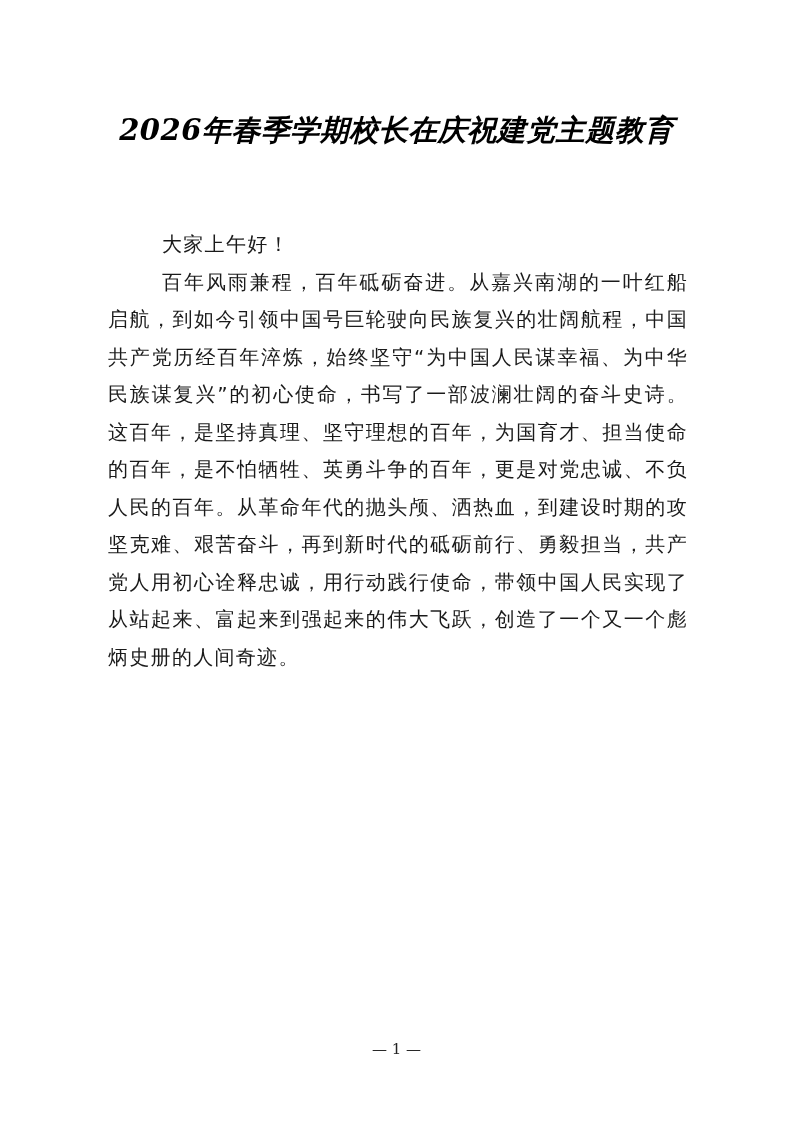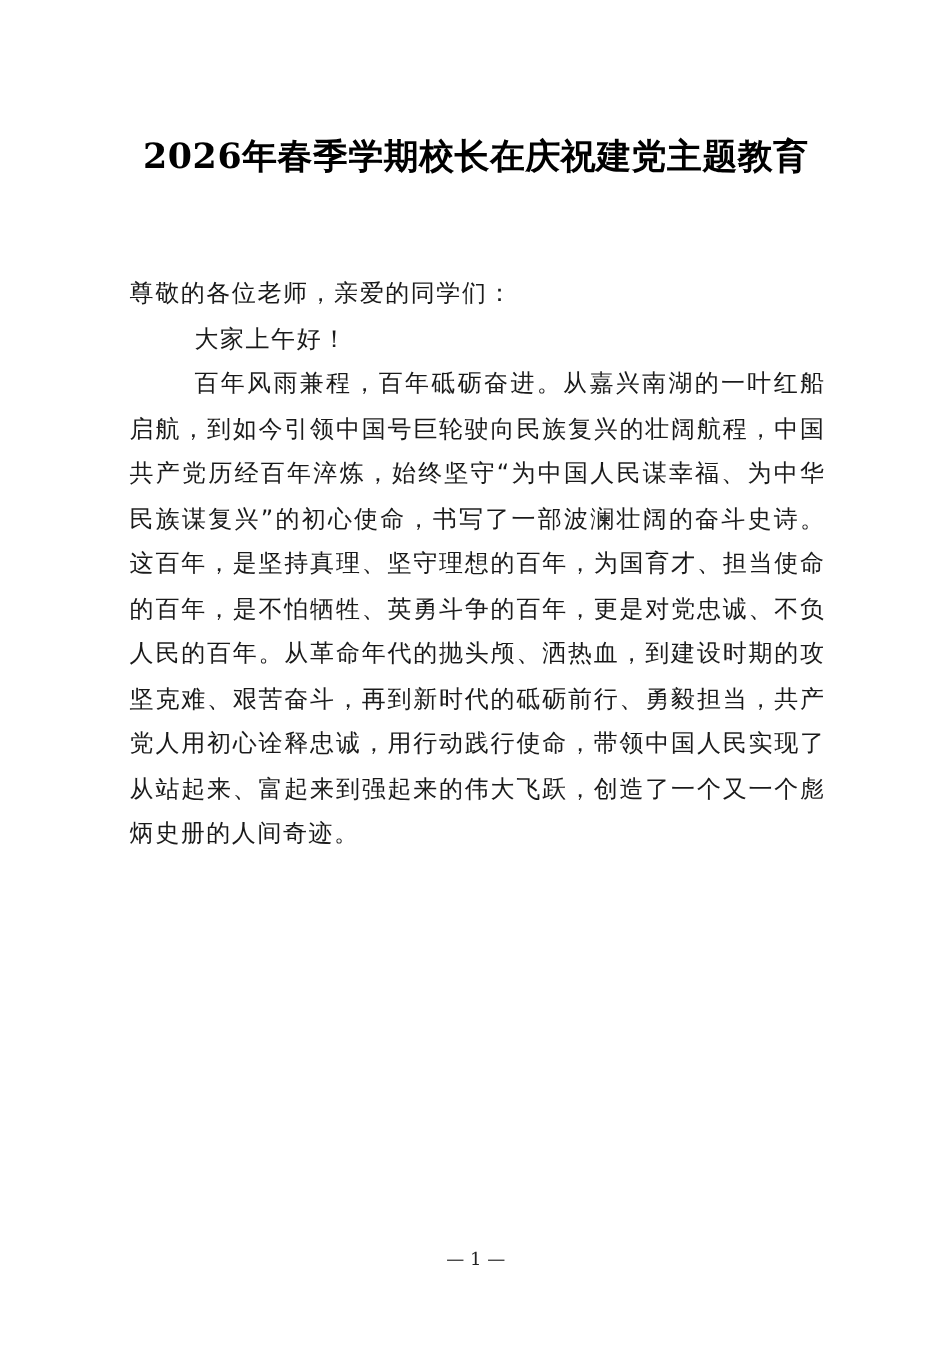--- a/index.html
+++ b/index.html
@@ -28,20 +28,21 @@
       width: 673px;
       top: 110px;
       text-align: center;
       font-family: "DejaVu Serif", "Liberation Serif", serif;
       font-weight: bold;
       font-size: 29px;
       line-height: 40px;
       letter-spacing: 0.5px;
       color: #000000;
       margin: 0;
+      font-style: italic;
     }
     .title-line {
       display: block;
       white-space: nowrap;
     }
     .body {
       position: absolute;
       left: 108px;
       top: 226px;
       width: 580px;
@@ -73,20 +74,19 @@
 </head>
 <body>
 
 <div class="page">
 
   <h1 class="title">
     <span class="title-line">2026年春季学期校长在庆祝建党主题教育</span>
   </h1>
 
   <div class="body">
-    <p class="para">尊敬的各位老师，亲爱的同学们：</p>
     <p class="para indent">大家上午好！</p>
     <p class="para indent">百年风雨兼程，百年砥砺奋进。从嘉兴南湖的一叶红船启航，到如今引领中国号巨轮驶向民族复兴的壮阔航程，中国共产党历经百年淬炼，始终坚守“为中国人民谋幸福、为中华民族谋复兴”的初心使命，书写了一部波澜壮阔的奋斗史诗。这百年，是坚持真理、坚守理想的百年，为国育才、担当使命的百年，是不怕牺牲、英勇斗争的百年，更是对党忠诚、不负人民的百年。从革命年代的抛头颅、洒热血，到建设时期的攻坚克难、艰苦奋斗，再到新时代的砥砺前行、勇毅担当，共产党人用初心诠释忠诚，用行动践行使命，带领中国人民实现了从站起来、富起来到强起来的伟大飞跃，创造了一个又一个彪炳史册的人间奇迹。</p>
   </div>
 
   <div class="footer">— 1 —</div>
 
 </div>
 
 </body></html>

